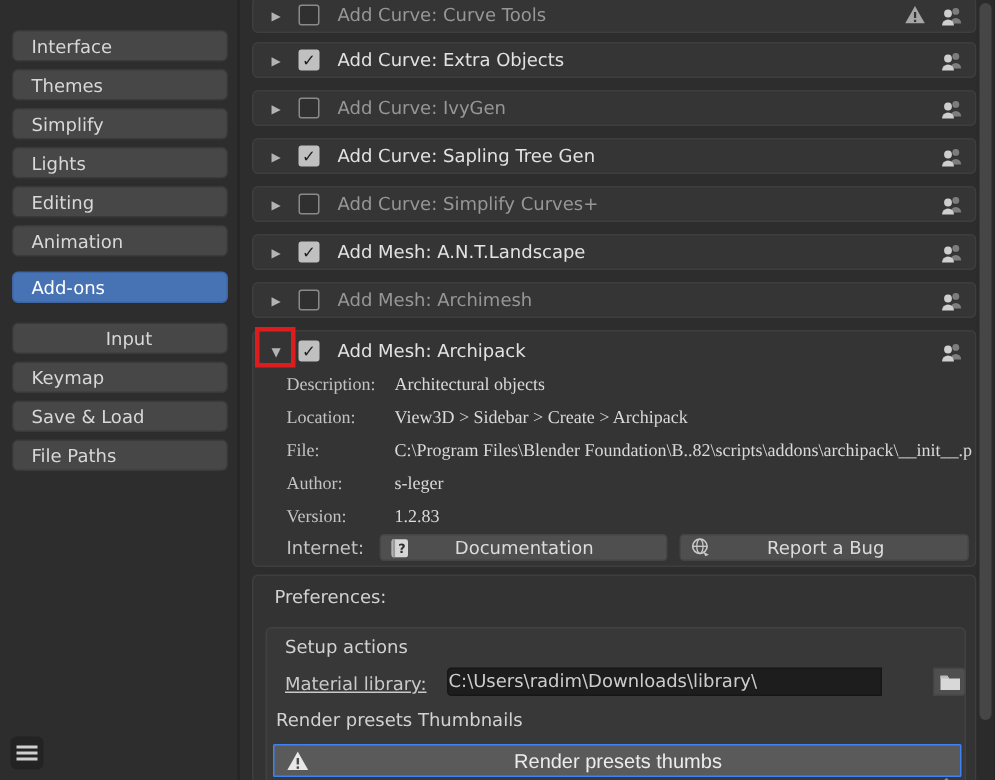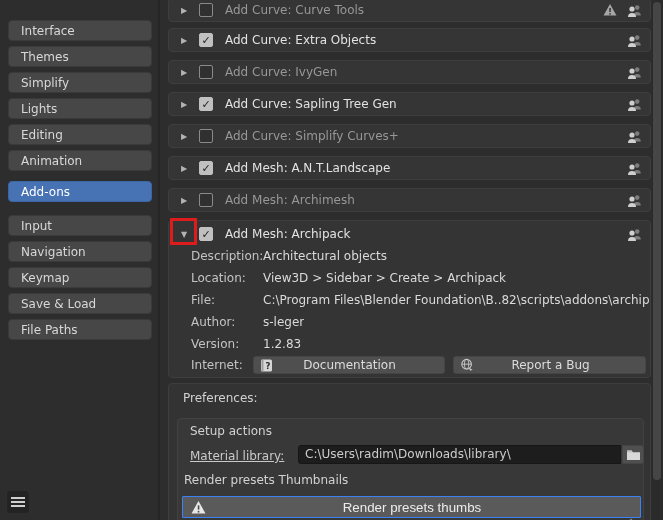--- a/index.html
+++ b/index.html
@@ -14,21 +14,21 @@
   .sidebar { position:absolute; left:0; top:0; width:160px; height:520px;
              background:#2d2d2d; border-right:2px solid #262626; }
   .side-btn {
     display:block; width:144px; height:21px; margin:5px 0 0 8px;
     background:#474747; border:1px solid #3a3a3a; border-radius:4px;
     color:#d8d8d8; font:12px "DejaVu Sans", sans-serif; text-align:left;
     padding-left:12px; line-height:18px; cursor:pointer;
   }
   .side-btn:first-child { margin-top:20px; }
   .side-btn.gap-a { margin-top:10px; }
-  .side-btn.gap-b { margin-top:13px; }
+  .side-btn.gap-b { margin-top:13px;text-align:center; }
   .side-btn.gap-c { margin-top:11px; }
   .side-btn.active { background:#4772b3; border-color:#3c66a5; color:#ffffff; }
   .menu-btn {
     position:absolute; left:7px; top:491px; width:22px; height:22px;
     background:#232323; border-radius:4px; cursor:pointer;
     display:flex; flex-direction:column; justify-content:center; gap:2px; align-items:center;
   }
   .menu-btn i { display:block; width:14px; height:2px; background:#cfcfcf; }
   
   .main { position:absolute; left:160px; top:0; width:503px; height:520px; overflow:hidden; }
@@ -49,21 +49,21 @@
   .addon-label { margin-left:12px; color:#979797; white-space:nowrap; }
   .enabled .addon-label { color:#e2e2e2; }
   .row-icons { margin-left:auto; margin-right:8px; display:flex; align-items:center; gap:10px; }
   
   .expanded-box {
     position:absolute; left:8px; top:220px; width:483px; height:158px;
     background:#343434; border:1px solid #3e3e3e; border-radius:4px;
   }
   .exp-header { height:26px; display:flex; align-items:center; }
   .exp-fields { position:absolute; top:24px; left:0; right:0; }
-  .field-row { display:flex; height:22px; align-items:center; }
+  .field-row { display:flex; height:22px; align-items:center;font-family:Liberation Serif, serif; }
   .field-label { width:72px; margin-left:22px; color:#c3c3c3; flex:none; }
   .field-value { color:#dadada; white-space:nowrap; overflow:hidden; }
   .internet-row { position:absolute; top:133px; left:0; right:0; height:22px; display:flex; align-items:center; }
   .web-btn {
     position:absolute; height:18px; top:2px;
     background:#4f4f4f; border:1px solid #454545; border-radius:3px;
     display:flex; align-items:center; cursor:pointer; color:#dcdcdc;
     font:12px "DejaVu Sans", sans-serif;
   }
   .web-btn .btn-ico { margin-left:6px; display:flex; }
@@ -76,23 +76,23 @@
     background:#333333; border:1px solid #3e3e3e; border-radius:4px;
   }
   .prefs-title { position:absolute; left:14px; top:7px; color:#d2d2d2; }
   .prefs-inner {
     position:absolute; left:8px; top:34px; width:467px; height:112px;
     background:#383838; border:1px solid #424242; border-radius:4px;
   }
   .setup-label  { position:absolute; left:12px; top:5px;  color:#d2d2d2; }
   .mat-label    { position:absolute; left:12px; top:30px; color:#c9c9c9;text-decoration:underline; }
   .mat-input {
-    position:absolute; left:120px; top:26px; width:323px; height:19px;
+    position:absolute; left:120px; top:26px; width:290px; height:19px;
     background:#1d1d1d; border:1px solid #161616; border-radius:3px 0 0 3px;
-    color:#cdcdcd; font:12px "DejaVu Sans", sans-serif; padding:0 6px; line-height:17px;
+    color:#cdcdcd; font:12px "DejaVu Sans", sans-serif; padding:0 0; line-height:17px;
     white-space:nowrap; overflow:hidden; cursor:text;
   }
   .folder-btn {
     position:absolute; left:444px; top:26px; width:22px; height:19px;
     background:#4f4f4f; border:1px solid #454545; border-radius:0 3px 3px 0;
     display:flex; align-items:center; justify-content:center; cursor:pointer;
   }
   .render-label { position:absolute; left:6px; top:54px; color:#d2d2d2; }
   .render-btn {
     position:absolute; left:4px; top:77px; width:459px; height:22px;
@@ -118,21 +118,20 @@
 
   <aside class="sidebar">
     <button class="side-btn">Interface</button>
     <button class="side-btn">Themes</button>
     <button class="side-btn">Simplify</button>
     <button class="side-btn">Lights</button>
     <button class="side-btn">Editing</button>
     <button class="side-btn">Animation</button>
     <button class="side-btn gap-a active">Add-ons</button>
     <button class="side-btn gap-b">Input</button>
-    <button class="side-btn">Navigation</button>
     <button class="side-btn">Keymap</button>
     <button class="side-btn">Save &amp; Load</button>
     <button class="side-btn">File Paths</button>
     <div class="menu-btn">
         <i></i>
         <i></i>
         <i></i>
       </div>
   </aside>
 

